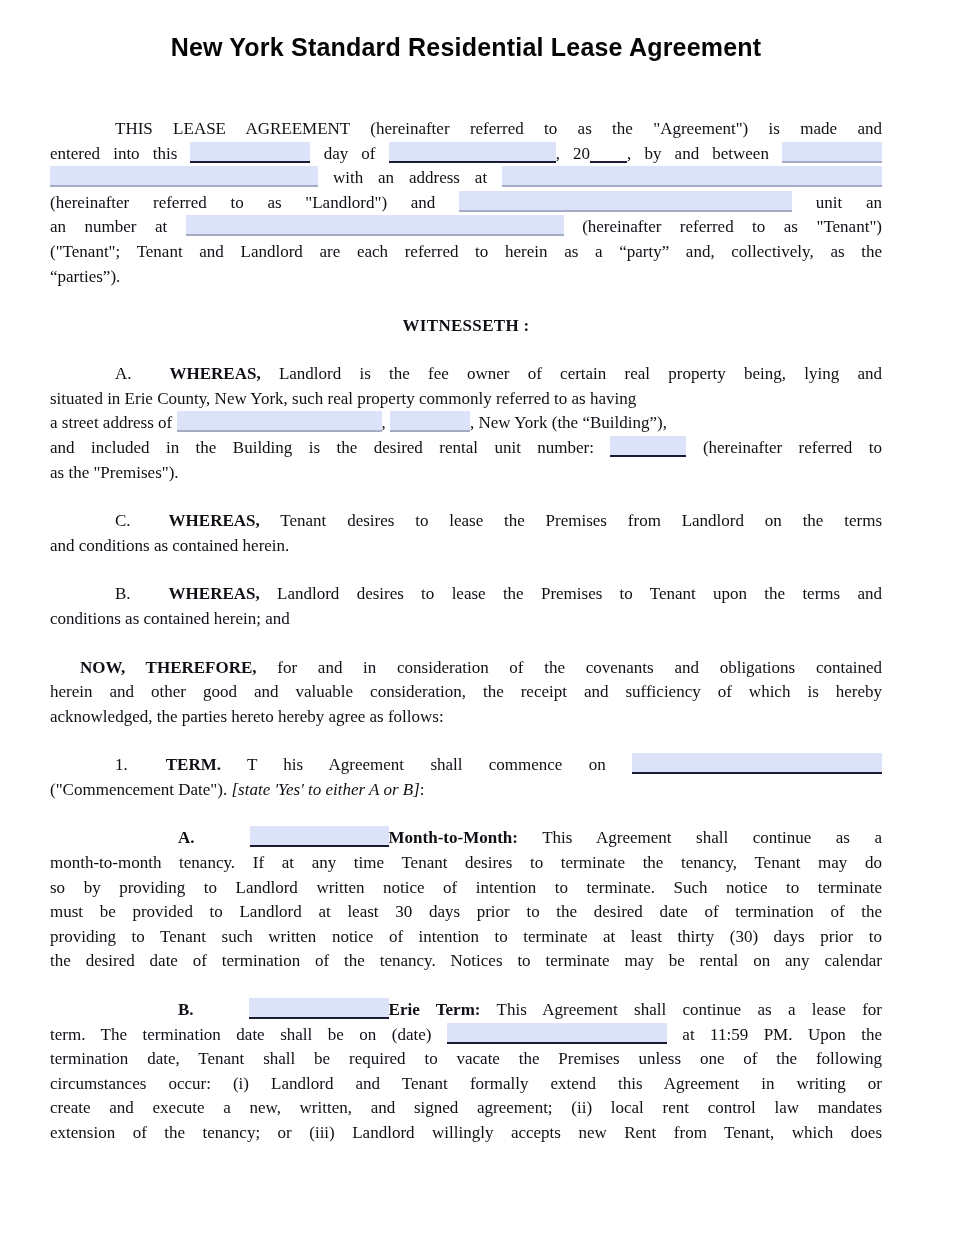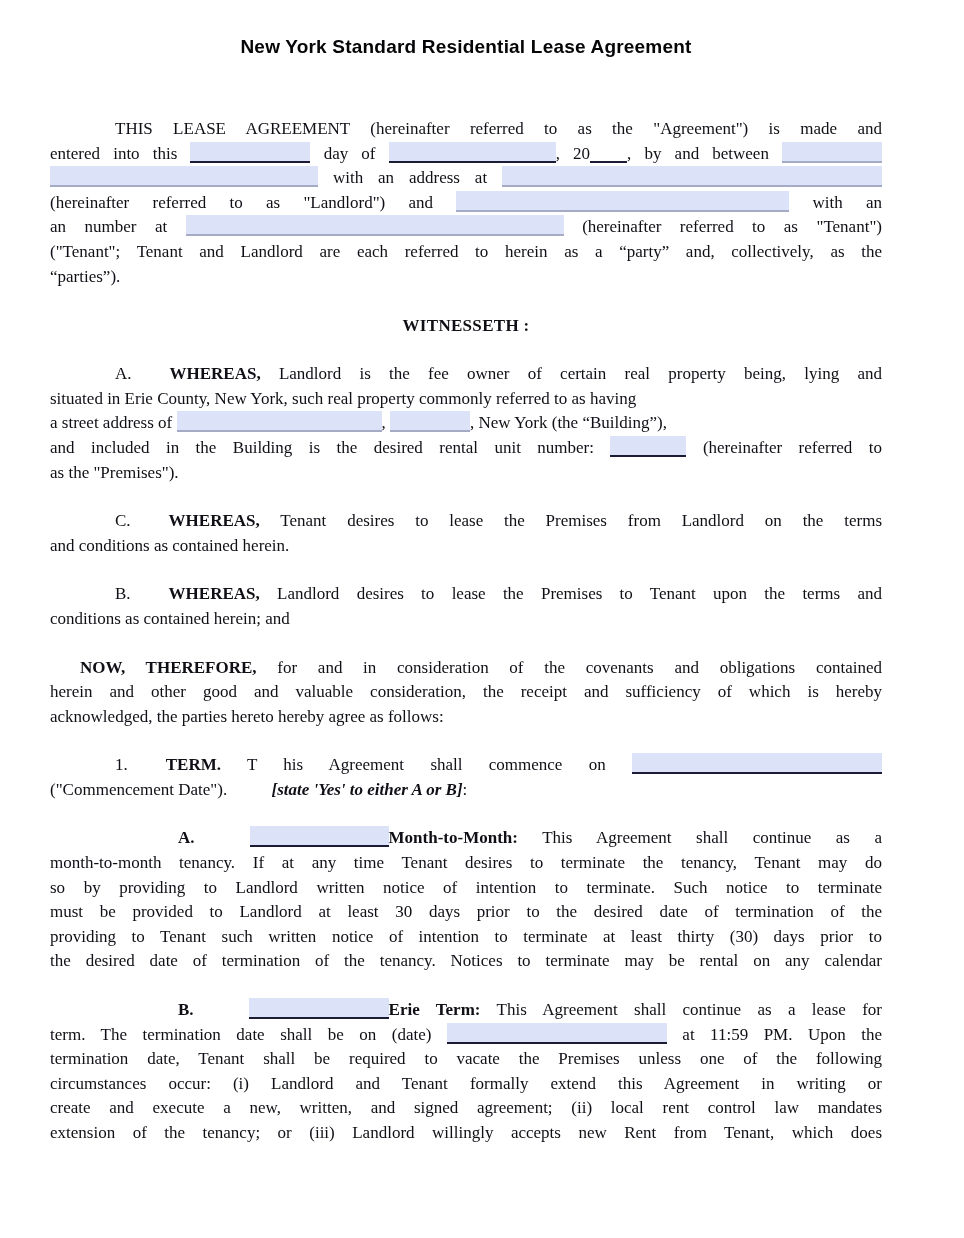--- a/index.html
+++ b/index.html
@@ -5,36 +5,36 @@
   html,body { margin:0; padding:0; background:#ffffff; }
   body {
     width:964px; height:1238px; overflow:hidden;
     font-family:"Liberation Serif", serif;
     font-size:17px; color:#0f0f16;
     -webkit-font-smoothing:antialiased;
   }
   .page { padding:33px 82px 0 50px; }
   .doc-title {
     font-family:"Liberation Sans", sans-serif;
-    font-size:19px; font-weight:bold; letter-spacing:.2px;
+    font-size:25px; font-weight:bold; letter-spacing:.2px;
     text-align:center; line-height:28px;
     margin:0 0 56px 0; color:#050508;
   }
   .block { margin:0 0 24px 0; }
   .ln {
     text-align:justify; text-align-last:justify;
     line-height:24.6px; white-space:normal;
   }
   .ln.left { text-align-last:left; }
   .center-ln { text-align:right; text-align-last:center; line-height:25px; font-weight:bold; letter-spacing:.3px; }
   .tab { display:inline-block; height:1px; }
   .t65 { width:65px; } .t38 { width:38px; } .t30 { width:30px; }
   .t128 { width:128px; } .t55 { width:55px; }
   .b  { font-weight:bold; }
-  .bi { font-weight:bold; font-style:italic;margin-left:40px; }
+  .bi { font-weight:normal; font-style:italic; }
   .field {
     display:inline-block; height:19px; vertical-align:-4px;
     background:#dce2f7; border-bottom:2px solid #1b1b35;
   }
   .field.lt { border-bottom:2px solid #a6abc5; }
   .field.nobg { background:transparent; }
 </style>
 </head>
 <body>
 
@@ -47,21 +47,21 @@
     <div class="ln"><span>entered into this</span>
       <span class="field" style="width:120px"></span>
       <span>day of</span>
       <span class="field" style="width:167px"></span><span>, 20</span><span class="field nobg" style="width:37px"></span><span>, by and between</span>
       <span class="field lt" style="width:100px"></span></div>
     <div class="ln"><span class="field lt" style="width:268px"></span>
       <span>with an address at</span>
       <span class="field lt" style="width:380px"></span></div>
     <div class="ln"><span>(hereinafter referred to as "Landlord") and</span>
       <span class="field lt" style="width:333px"></span>
-      <span>with an</span></div>
+      <span>unit an</span></div>
     <div class="ln"><span>an number at</span>
       <span class="field lt" style="width:378px"></span>
       <span>(hereinafter referred to as "Tenant")</span></div>
     <div class="ln"><span>("Tenant"; Tenant and Landlord are each referred to herein as a “party” and, collectively, as the</span></div>
     <div class="ln left"><span>“parties”).</span></div>
   </div>
 
   <div class="block">
     <div class="center-ln">WITNESSETH :</div>
   </div>

